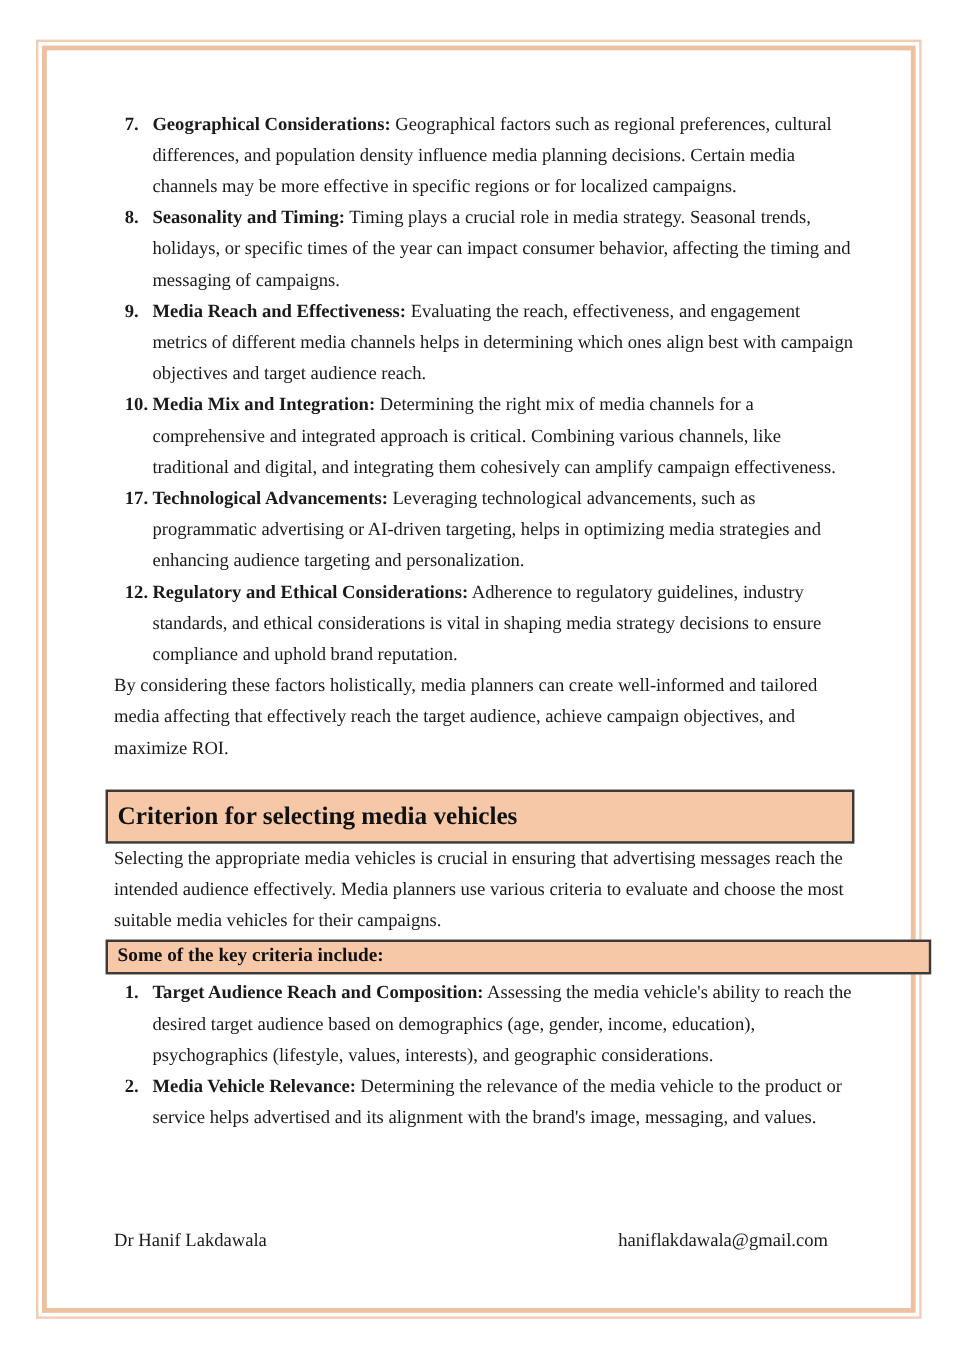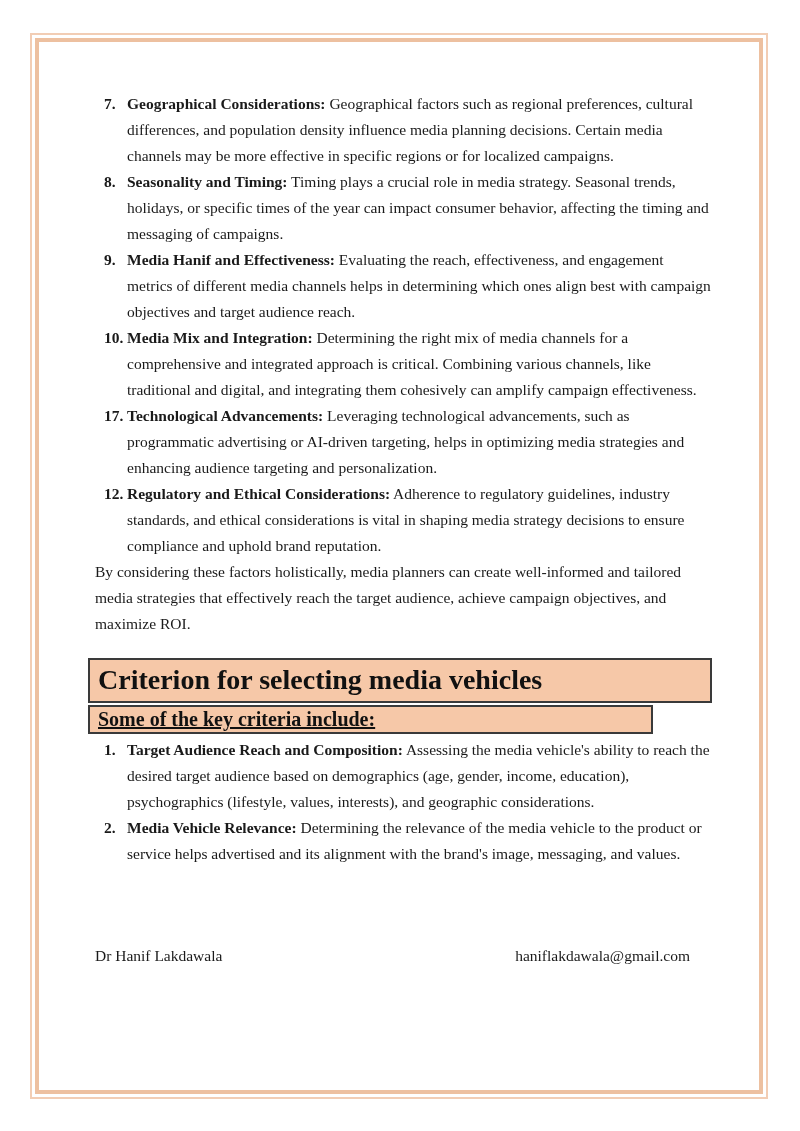--- a/index.html
+++ b/index.html
@@ -59,39 +59,38 @@
     margin-left: -7px;
     margin-top: 21px;
     width: 624px;
     box-sizing: border-box;
     background: #f6c8a8;
     border: 2px solid #3a3a3a;
     padding: 4px 8px 5px 8px;
   }
   .section-heading-box h1 {
     margin: 0;
-    font-size: 28px;
+    font-size: 21px;
     line-height: 32px;
     font-weight: 700;
     color: #111111;
   }
 
   .criteria-bar {
     margin-left: -7px;
     margin-top: 2px;
-    width: 565px;
+    width: 688px;
     box-sizing: border-box;
     background: #f6c8a8;
     border: 2px solid #3a3a3a;
     padding: 1px 8px 2px 8px;
-    font-size: 20px;
+    font-size: 16px;
     line-height: 22px;
     font-weight: 700;
     color: #111111;
-    text-decoration: underline;
   }
 
   .criteria-list { margin-top: 3px !important; }
 
   .footer-row {
     margin-top: 76px;
     display: flex;
     justify-content: space-between;
     align-items: baseline;
     text-align: center;
@@ -109,42 +108,43 @@
     <li>
       <span class="li-num">7.</span>
       <span class="li-text"><span class="li-title">Geographical Considerations:</span><span> Geographical factors such as regional preferences, cultural differences, and population density influence media planning decisions. Certain media channels may be more effective in specific regions or for localized campaigns.</span></span>
     </li>
     <li>
       <span class="li-num">8.</span>
       <span class="li-text"><span class="li-title">Seasonality and Timing:</span><span> Timing plays a crucial role in media strategy. Seasonal trends, holidays, or specific times of the year can impact consumer behavior, affecting the timing and messaging of campaigns.</span></span>
     </li>
     <li>
       <span class="li-num">9.</span>
-      <span class="li-text"><span class="li-title">Media Hanif and Effectiveness:</span><span> Evaluating the reach, effectiveness, and engagement metrics of different media channels helps in determining which ones align best with campaign objectives and target audience reach.</span></span>
+      <span class="li-text"><span class="li-title">Media Reach and Effectiveness:</span><span> Evaluating the reach, effectiveness, and engagement metrics of different media channels helps in determining which ones align best with campaign objectives and target audience reach.</span></span>
     </li>
     <li>
       <span class="li-num">10.</span>
       <span class="li-text"><span class="li-title">Media Mix and Integration:</span><span> Determining the right mix of media channels for a comprehensive and integrated approach is critical. Combining various channels, like traditional and digital, and integrating them cohesively can amplify campaign effectiveness.</span></span>
     </li>
     <li>
       <span class="li-num">17.</span>
       <span class="li-text"><span class="li-title">Technological Advancements:</span><span> Leveraging technological advancements, such as programmatic advertising or AI-driven targeting, helps in optimizing media strategies and enhancing audience targeting and personalization.</span></span>
     </li>
     <li>
       <span class="li-num">12.</span>
       <span class="li-text"><span class="li-title">Regulatory and Ethical Considerations:</span><span> Adherence to regulatory guidelines, industry standards, and ethical considerations is vital in shaping media strategy decisions to ensure compliance and uphold brand reputation.</span></span>
     </li>
   </ol>
 
-  <p class="body-para conclusion-para">By considering these factors holistically, media planners can create well-informed and tailored media strategies that effectively reach the target audience, achieve campaign objectives, and maximize ROI.</p>
+  <p class="body-para conclusion-para">By considering these factors holistically, media planners can create well-informed and tailored media affecting that effectively reach the target audience, achieve campaign objectives, and maximize ROI.</p>
 
   <div class="section-heading-box">
     <h1>Criterion for selecting media vehicles</h1>
   </div>
 
+  <p class="body-para intro-para">Selecting the appropriate media vehicles is crucial in ensuring that advertising messages reach the intended audience effectively. Media planners use various criteria to evaluate and choose the most suitable media vehicles for their campaigns.</p>
 
   <div class="criteria-bar">Some of the key criteria include:</div>
 
   <ol class="doc-list criteria-list">
     <li>
       <span class="li-num">1.</span>
       <span class="li-text"><span class="li-title">Target Audience Reach and Composition:</span><span> Assessing the media vehicle's ability to reach the desired target audience based on demographics (age, gender, income, education), psychographics (lifestyle, values, interests), and geographic considerations.</span></span>
     </li>
     <li>
       <span class="li-num">2.</span>

